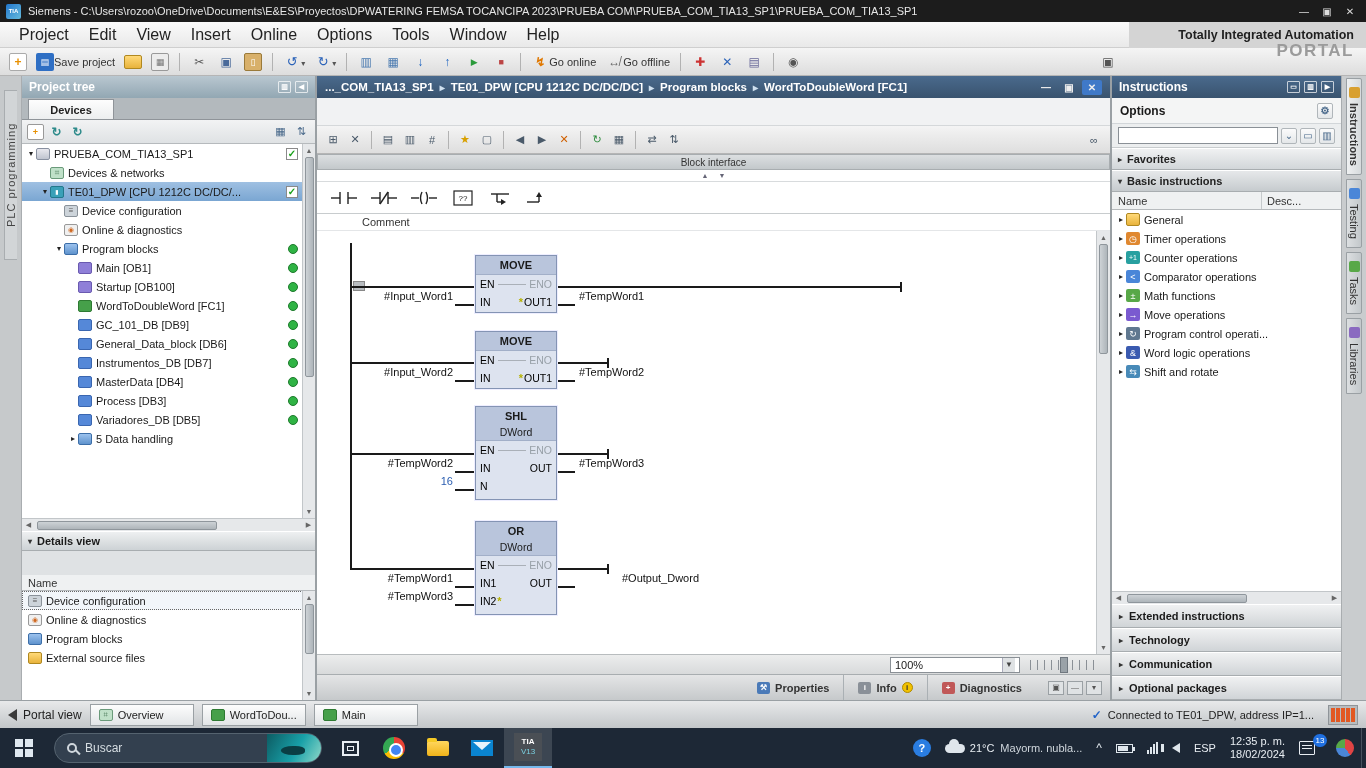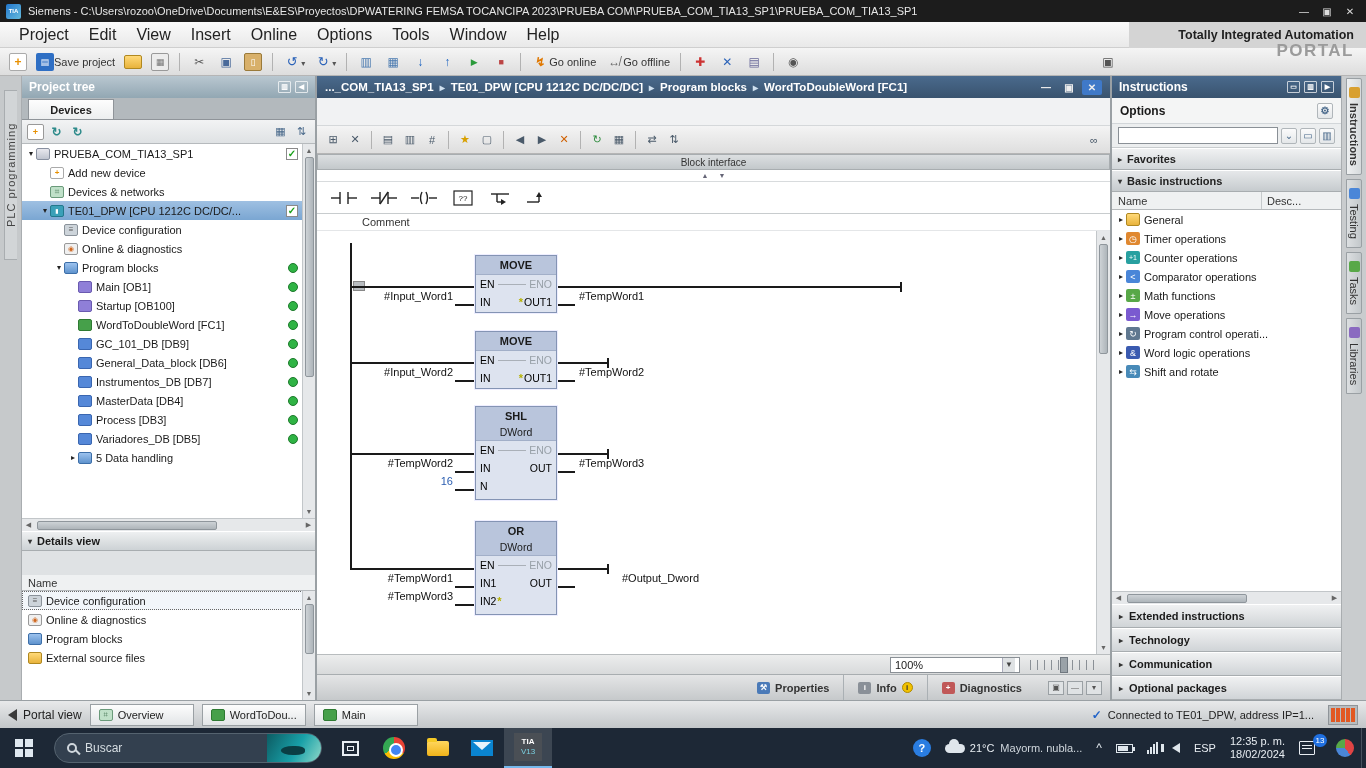--- a/index.html
+++ b/index.html
@@ -384,25 +384,20 @@
       </span>
     </div>
     <div id="tree">
       <div class="trow l0">
           <span class="ar ar-d"></span>
           <span class="ic i-proj"></span>
           <span>PRUEBA_COM_TIA13_SP1</span>
           <span class="st">
             <span class="chk"></span>
           </span>
-        </div>
-      <div class="trow l1">
-          <span class="sp10"></span>
-          <span class="ic i-addnew"></span>
-          <span>Add new device</span>
         </div>
       <div class="trow l1">
           <span class="sp10"></span>
           <span class="ic i-dnet"></span>
           <span>Devices &amp; networks</span>
         </div>
       <div class="trow l1 tsel">
           <span class="ar ar-d"></span>
           <span class="ic i-plc"></span>
           <span>TE01_DPW [CPU 1212C DC/DC/...</span>

